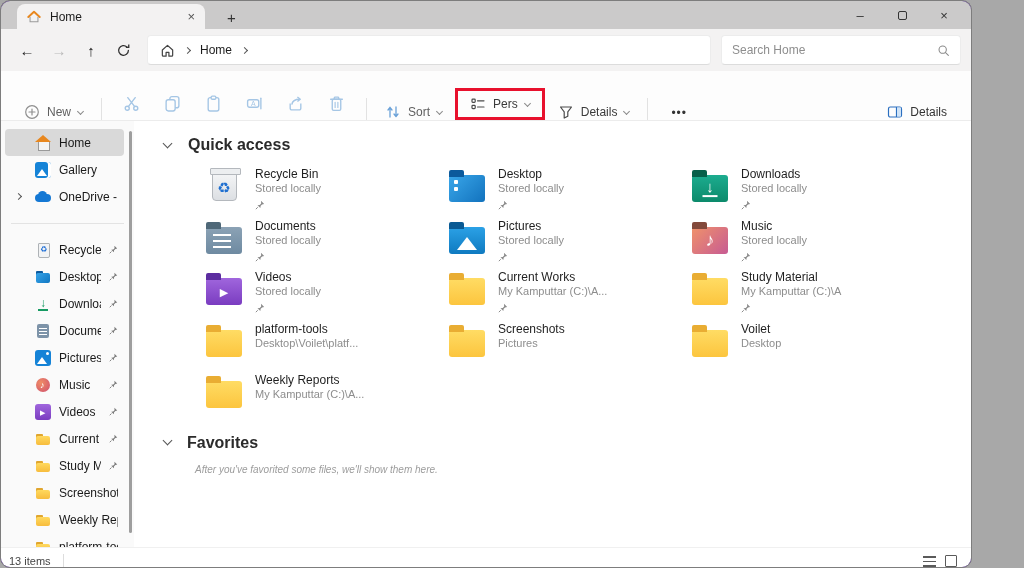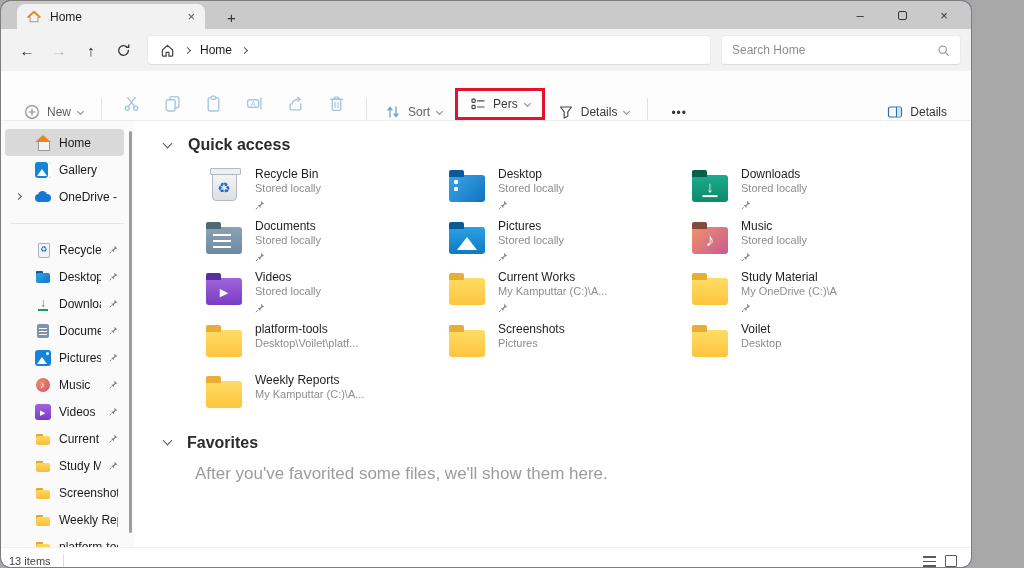--- a/index.html
+++ b/index.html
@@ -51,21 +51,21 @@
   .main{flex:1;background:#fff;overflow:hidden;}
   .section-head{display:flex;align-items:center;gap:17px;padding:15px 0 0 30px;}
   .section-title{font-size:16px;font-weight:700;color:#2b2b2b;}
   .chev-down{width:7px;height:7px;border-right:1.4px solid #555;border-bottom:1.4px solid #555;transform:rotate(45deg);margin-top:-4px;}
   .tiles{display:grid;grid-template-columns:repeat(3,243px);grid-auto-rows:51.5px;margin:13px 0 0 70px;}
   .tile{display:flex;gap:11px;align-items:flex-start;}
   .tile-icon{width:40px;display:flex;justify-content:center;padding-top:1px;flex-shrink:0;}
   .tile-name{font-size:12px;color:#1f1f1f;line-height:1.2;}
   .tile-sub{font-size:11px;color:#8d8d8d;line-height:1.35;}
   .t-pin{display:inline-flex;margin-top:1px;}
-  .fav-empty{font-size:17px;color:#9c9c9c;padding:12px 0 0 61px;}
+  .fav-empty{font-size:10px;color:#9c9c9c;padding:12px 0 0 61px;font-style:italic;}
 
   
   .statusbar{height:20px;background:#fff;border-top:1px solid #f0f0f0;display:flex;align-items:flex-end;padding:0 8px;flex-shrink:0;}
   .status-count{font-size:11px;color:#444;}
   .status-sep{width:1px;height:13px;background:#ddd;margin-left:12px;}
   .status-icons{margin-left:auto;display:flex;gap:9px;align-items:center;padding-right:6px;}
   .sv-list{width:13px;height:11px;background:repeating-linear-gradient(#5a5a5a 0 1.6px,transparent 1.6px 4.6px);}
   .sv-thumb{width:12px;height:12px;border:1.6px solid #5a5a5a;border-radius:1px;}
 
   
@@ -566,21 +566,21 @@
               </span>
             </div>
           </div>
 
           <div class="tile">
             <div class="tile-icon">
               <span class="fi f-yellow"></span>
             </div>
             <div class="tile-text">
               <div class="tile-name">Study Material</div>
-              <div class="tile-sub">My OneDrive (C:)\A</div>
+              <div class="tile-sub">My Kamputtar (C:)\A</div>
               <span class="t-pin">
                 <svg width="10" height="10" viewBox="0 0 12 12">
                   <path d="M7.2 1l3.8 3.8-2.5.5-1.7 1.7-.4 2.7-3.4-3.4 2.7-.4 1.7-1.7z" fill="#8a8a8a"></path>
                   <path d="M3.3 8.7 1 11" stroke="#8a8a8a" stroke-width="1.2" fill="none"></path>
                 </svg>
               </span>
             </div>
           </div>
 
           <div class="tile">

